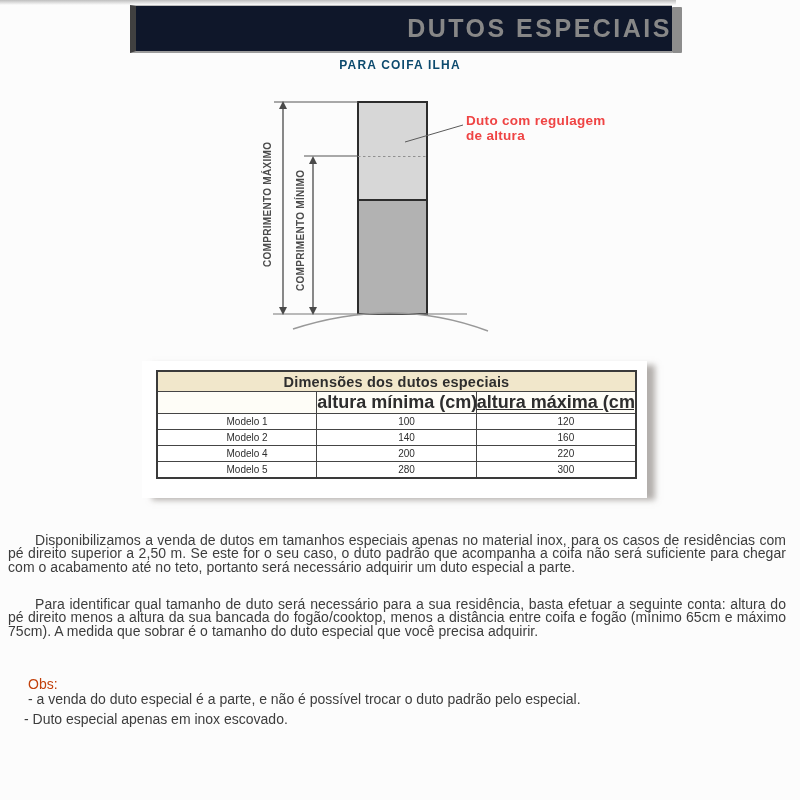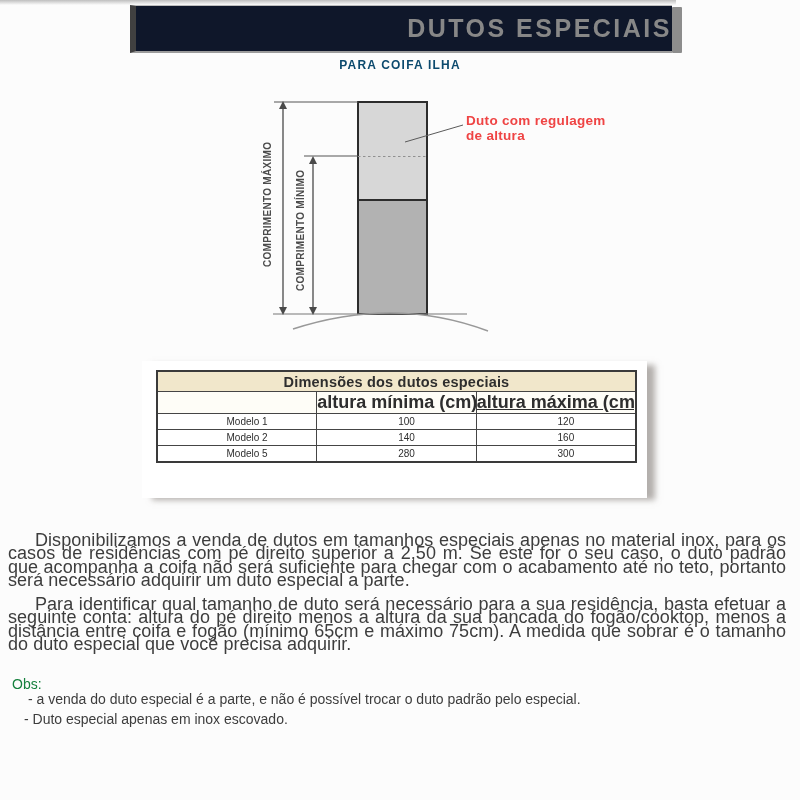--- a/index.html
+++ b/index.html
@@ -61,25 +61,25 @@
   tr.t-data td{font-size:10px;height:15px;padding-left:20px;}
   .col-model{width:161px;}.col-min{width:160px;}.col-max{width:160px;text-decoration:underline;}
   
   .aviso-heading{
     position:absolute;left:0;top:508px;width:800px;text-align:center;
     font-size:14.5px;font-weight:bold;color:#1c1c1c;letter-spacing:.2px;
   }
   .par{
     position:absolute;left:8px;width:778px;margin:0;
     text-align:justify;text-indent:27px;
-    font-size:18px;line-height:13.4px;letter-spacing:.05px;color:#3d3d3d;
+    font-size:14px;line-height:13.4px;letter-spacing:.05px;color:#3d3d3d;
   }
   .par.p1{top:534px;}
   .par.p2{top:598px;}
-  .obs-label{position:absolute;left:12px;top:676px;font-size:14px;color:#15803d;}
+  .obs-label{position:absolute;left:28px;top:676px;font-size:14px;color:#c2410c;}
   .obs-item{position:absolute;font-size:14px;color:#3d3d3d;}
   .obs-item.o1{left:28px;top:691px;}
   .obs-item.o2{left:24px;top:711px;}
 </style>
 </head>
 <body>
 
 <div class="page">
 
   <div class="top-edge"></div>
@@ -129,20 +129,25 @@
       <td>Modelo 1</td>
       <td>100</td>
       <td>120</td>
     </tr>
     <tr class="t-data">
       <td>Modelo 2</td>
       <td>140</td>
       <td>160</td>
     </tr>
     <tr class="t-data">
+      <td>Modelo 4</td>
+      <td>200</td>
+      <td>220</td>
+    </tr>
+    <tr class="t-data">
       <td>Modelo 5</td>
       <td>280</td>
       <td>300</td>
     </tr>
   </tbody>
     </table>
 
   <p class="par p1">Disponibilizamos a venda de dutos em tamanhos especiais apenas no material inox, para os casos de residências com pé direito superior a 2,50 m. Se este for o seu caso, o duto padrão que acompanha a coifa não será suficiente para chegar com o acabamento até no teto, portanto será necessário adquirir um duto especial a parte.</p>
   <p class="par p2">Para identificar qual tamanho de duto será necessário para a sua residência, basta efetuar a seguinte conta: altura do pé direito menos a altura da sua bancada do fogão/cooktop, menos a distância entre coifa e fogão (mínimo 65cm e máximo 75cm). A medida que sobrar é o tamanho do duto especial que você precisa adquirir.</p>
   <div class="obs-label">Obs:</div>

